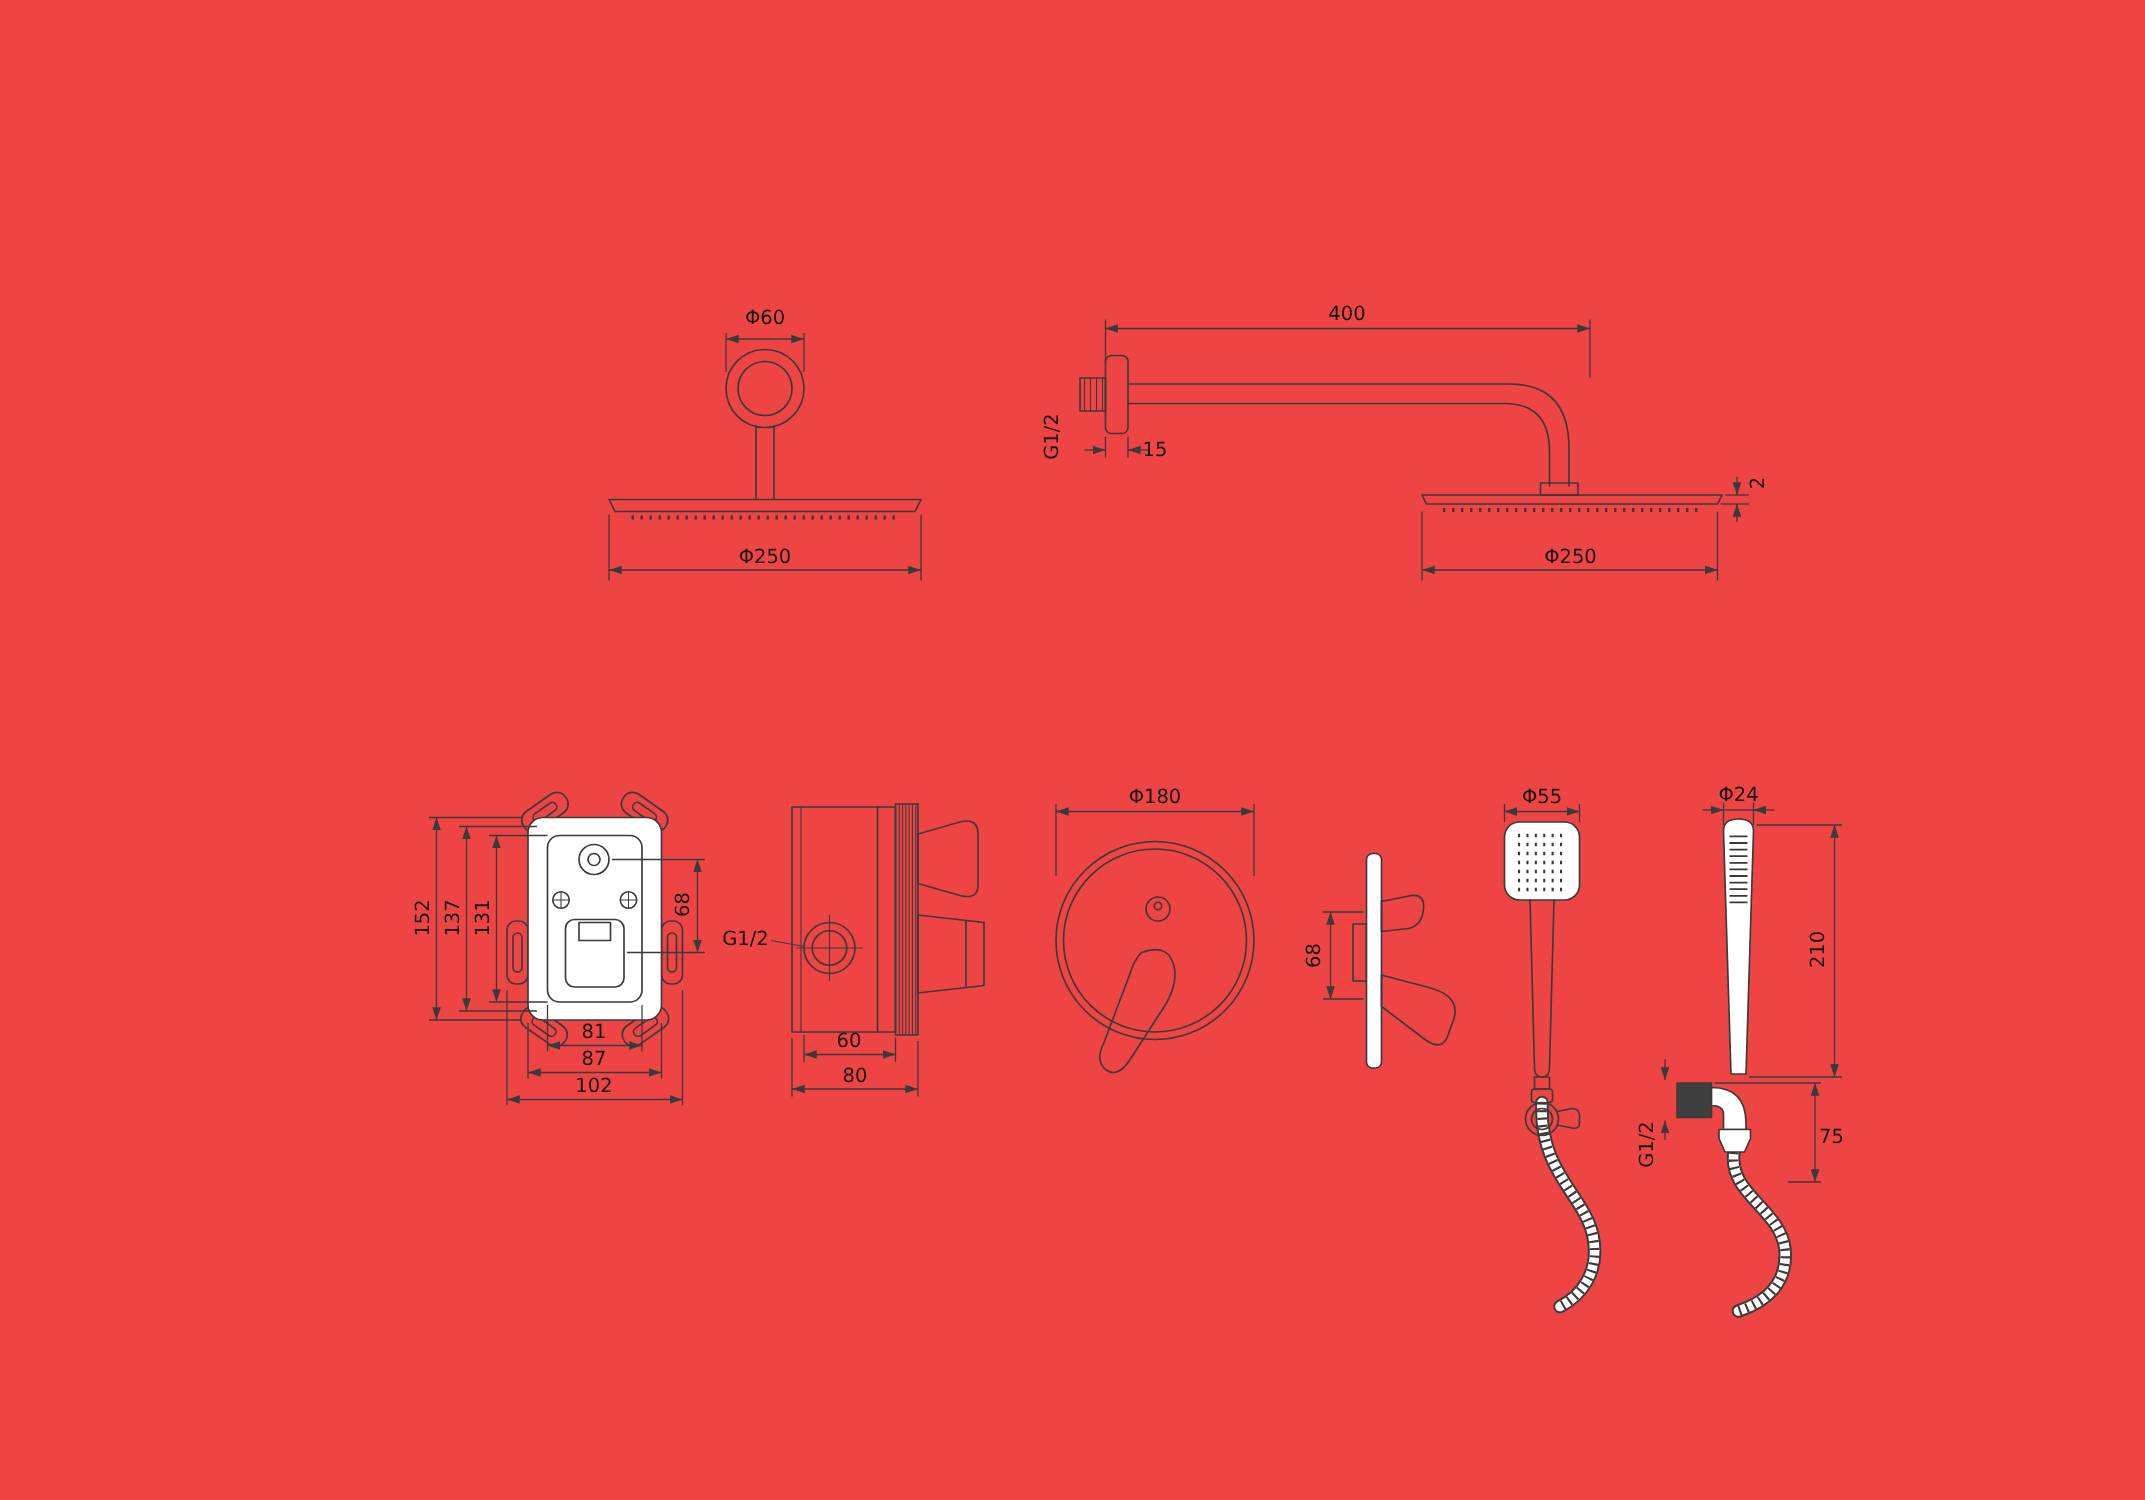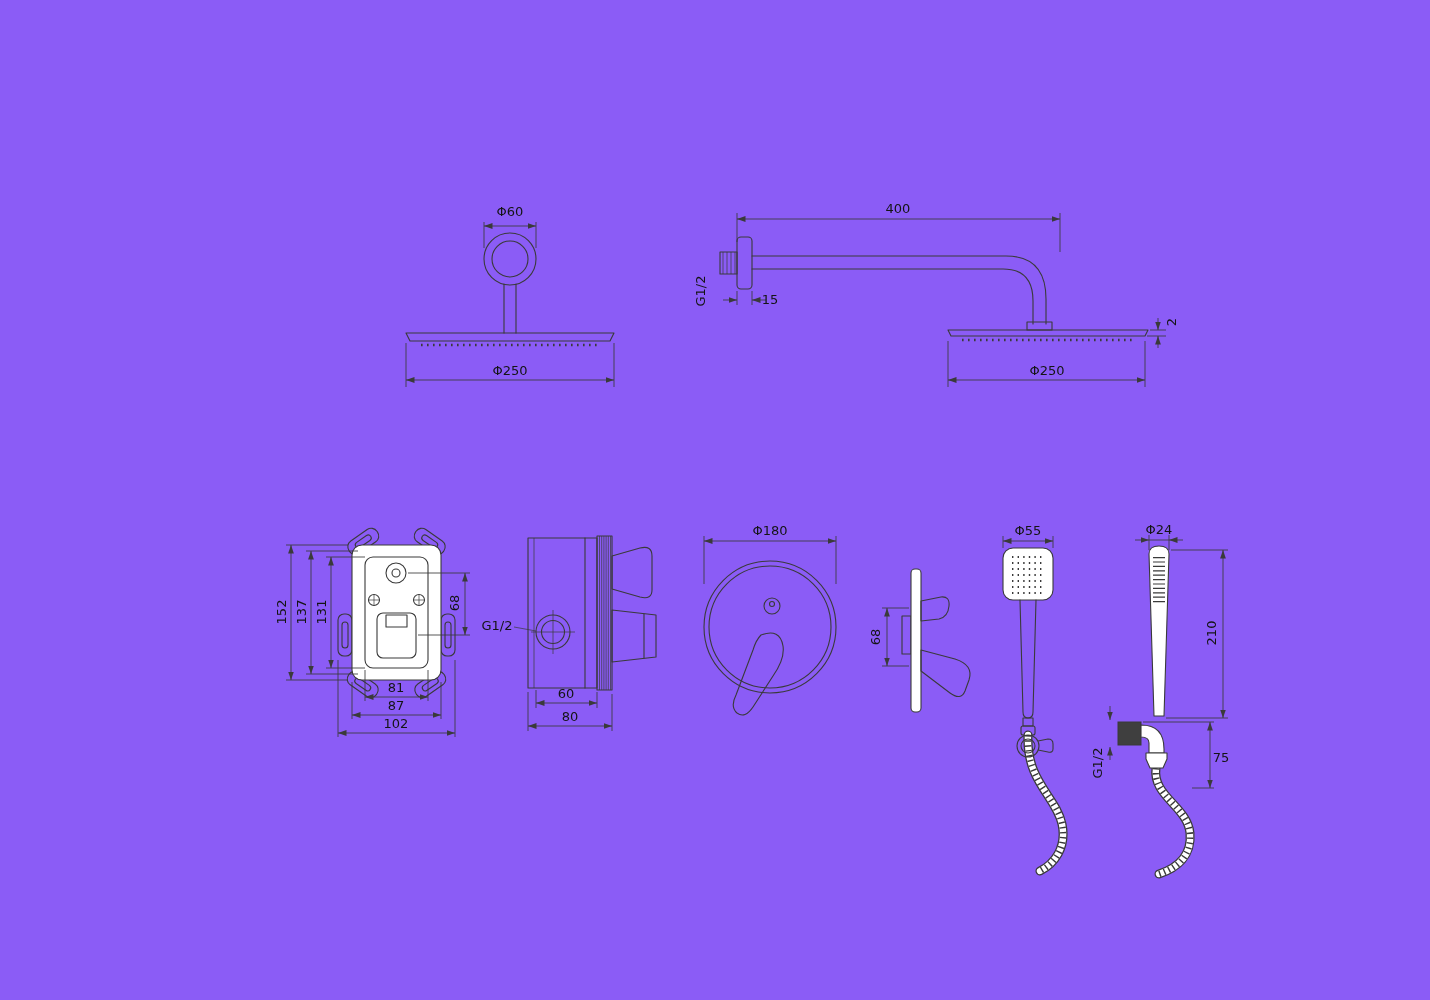--- a/index.html
+++ b/index.html
@@ -1,16 +1,16 @@
 <!DOCTYPE html>
 <html><head>
 <meta charset="utf-8">
 <style>
   html,body{margin:0;padding:0;background:#fff;}
-  .canvas{position:relative;width:1430px;height:1000px;background:#8b5cf6;overflow:hidden;text-align:center;}
+  .canvas{position:relative;width:1430px;height:1000px;background:#ef4444;overflow:hidden;text-align:center;}
   svg{display:block;}
   .s{stroke:#3a3a3a;stroke-width:1.1;fill:none;stroke-linecap:round;stroke-linejoin:round;}
   .sf{stroke:#3a3a3a;stroke-width:1.1;fill:#ffffff;stroke-linejoin:round;}
   .d{stroke:#3a3a3a;stroke-width:0.85;fill:none;}
   .h{stroke:#3a3a3a;stroke-width:0.7;fill:none;}
   .dots{stroke:#3a3a3a;stroke-width:2.6;stroke-dasharray:1.6 4.4;fill:none;}
   .dots2{stroke:#3a3a3a;stroke-width:2.2;stroke-dasharray:1.4 4.2;fill:none;}
   .rib{stroke:#3a3a3a;stroke-width:12;stroke-dasharray:1.2 3.2;fill:none;}
   .hoseO{stroke:#3a3a3a;stroke-width:9;fill:none;stroke-linecap:round;}
   .hoseI{stroke:#ffffff;stroke-width:6.4;fill:none;stroke-linecap:round;}

